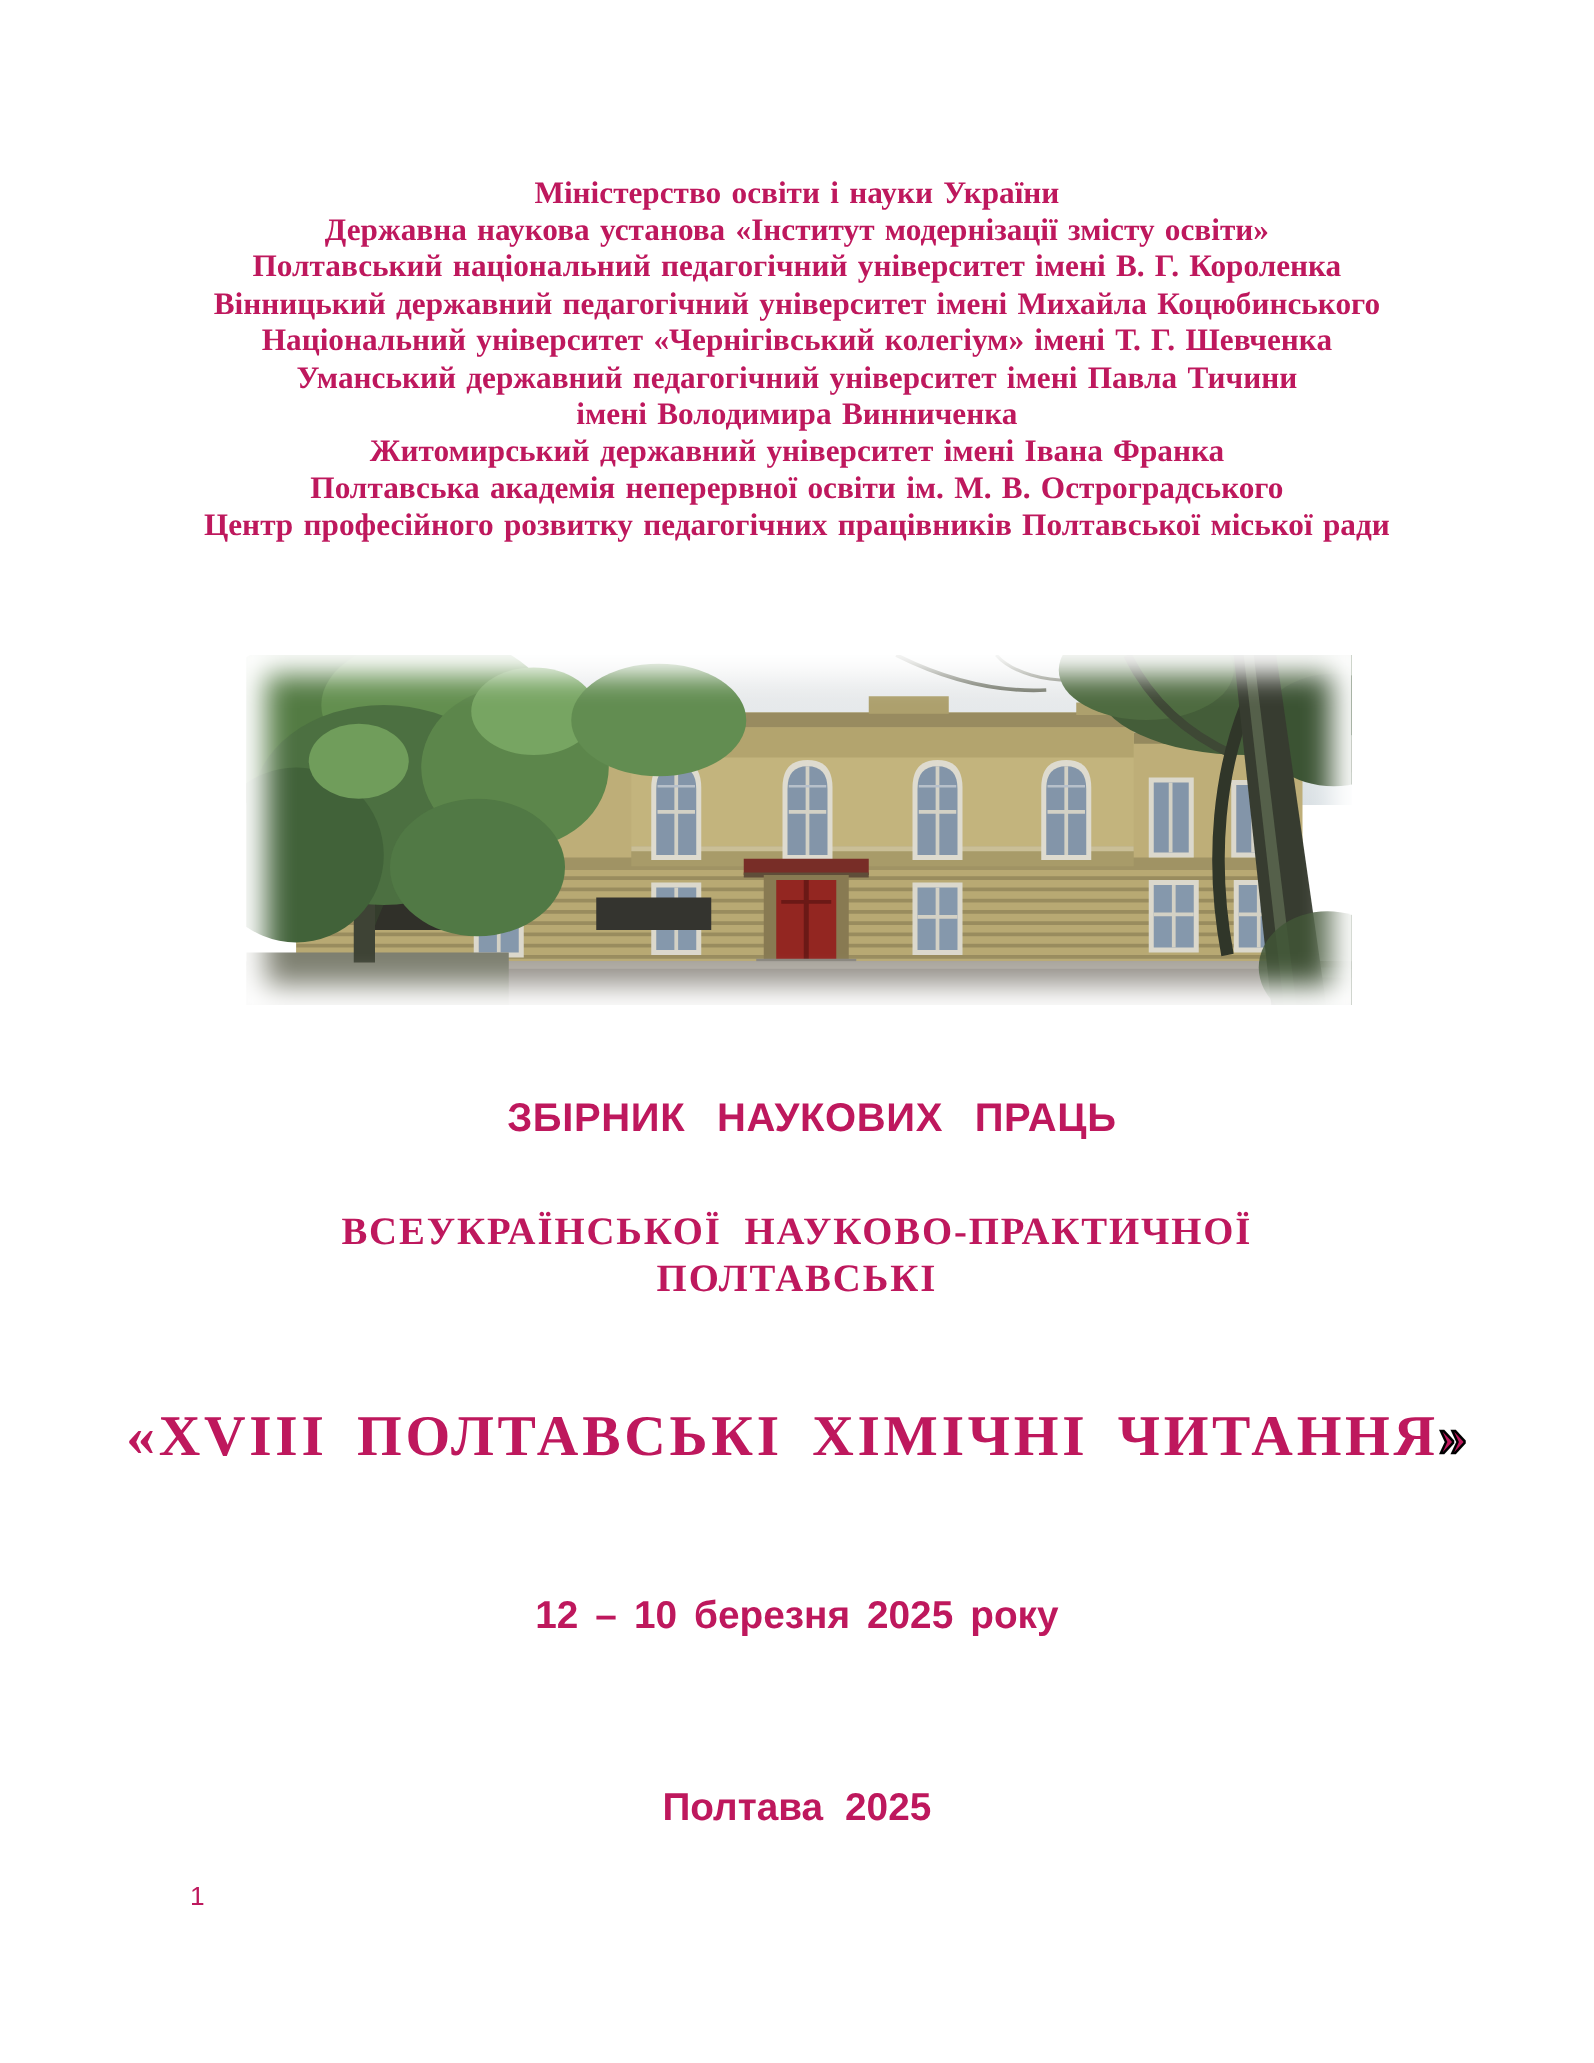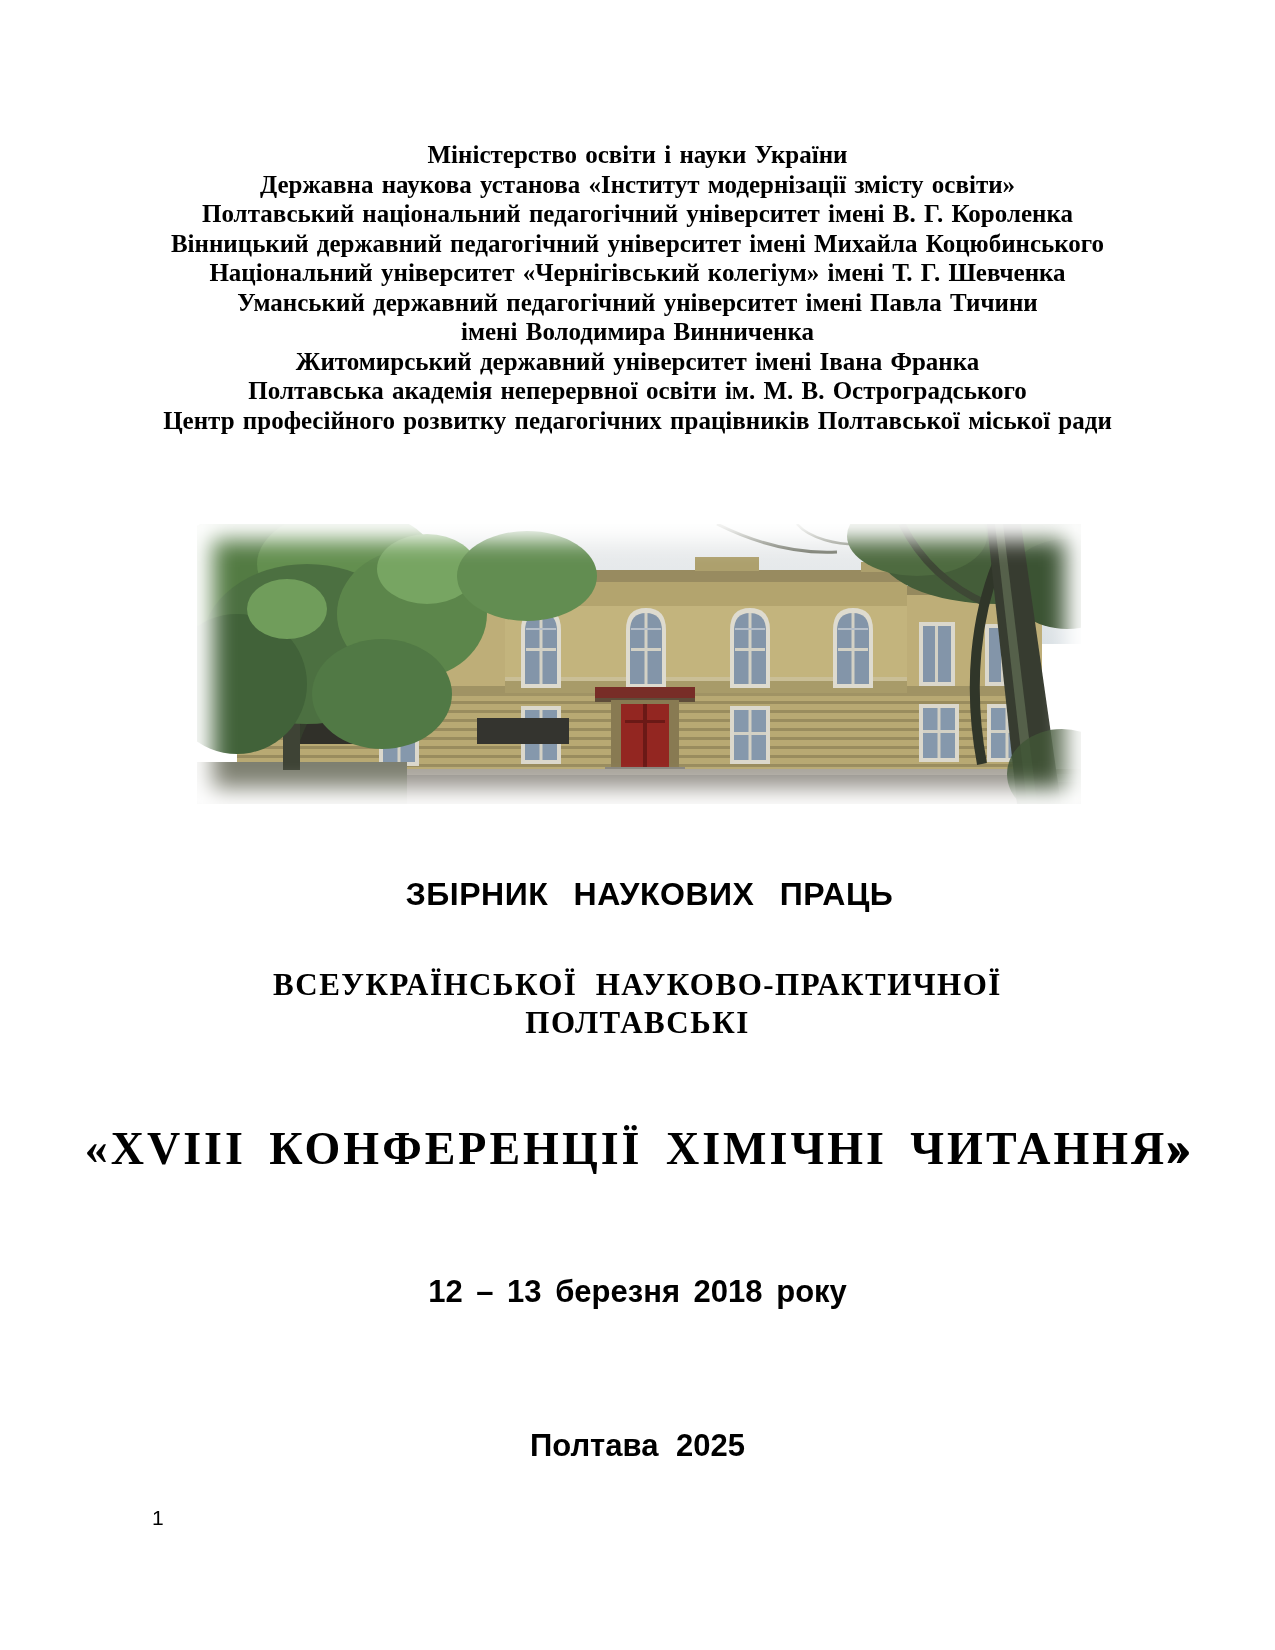--- a/index.html
+++ b/index.html
@@ -2,21 +2,21 @@
 <html><head>
 <meta charset="utf-8">
 <style>
   html,body{margin:0;padding:0;background:#ffffff;}
   .page{
     position:relative;
     width:1275px;height:1650px;
     background:#ffffff;
     overflow:hidden;
     font-family:"Liberation Serif", serif;
-    color:#000000;
+    color:#be185d;
   }
   
   .institutions{
     position:absolute;left:80px;top:140px;width:1115px;
     text-align:center;font-weight:bold;font-size:25px;line-height:29.5px;
     word-spacing:2px;
   }
   .inst-line{white-space:nowrap;}
   
   .photo-wrap{
@@ -189,21 +189,21 @@
     <div class="vignette"></div>
   </div>
 
   <div class="collection-title">ЗБІРНИК НАУКОВИХ ПРАЦЬ</div>
 
   <div class="conference-type">
     <div>ВСЕУКРАЇНСЬКОЇ НАУКОВО-ПРАКТИЧНОЇ</div>
     <div>ПОЛТАВСЬКІ</div>
   </div>
 
-  <div class="main-title"><span>«XVIII КОНФЕРЕНЦІЇ ХІМІЧНІ ЧИТАННЯ</span><span class="closing-mark">»</span></div>
-
-  <div class="event-date">12 – 13 березня 2018 року</div>
+  <div class="main-title"><span>«XVIII ПОЛТАВСЬКІ ХІМІЧНІ ЧИТАННЯ</span><span class="closing-mark">»</span></div>
+
+  <div class="event-date">12 – 10 березня 2025 року</div>
 
   <div class="place-year">Полтава 2025</div>
 
   <div class="page-number">1</div>
 
 </div>
 
 </body></html>

